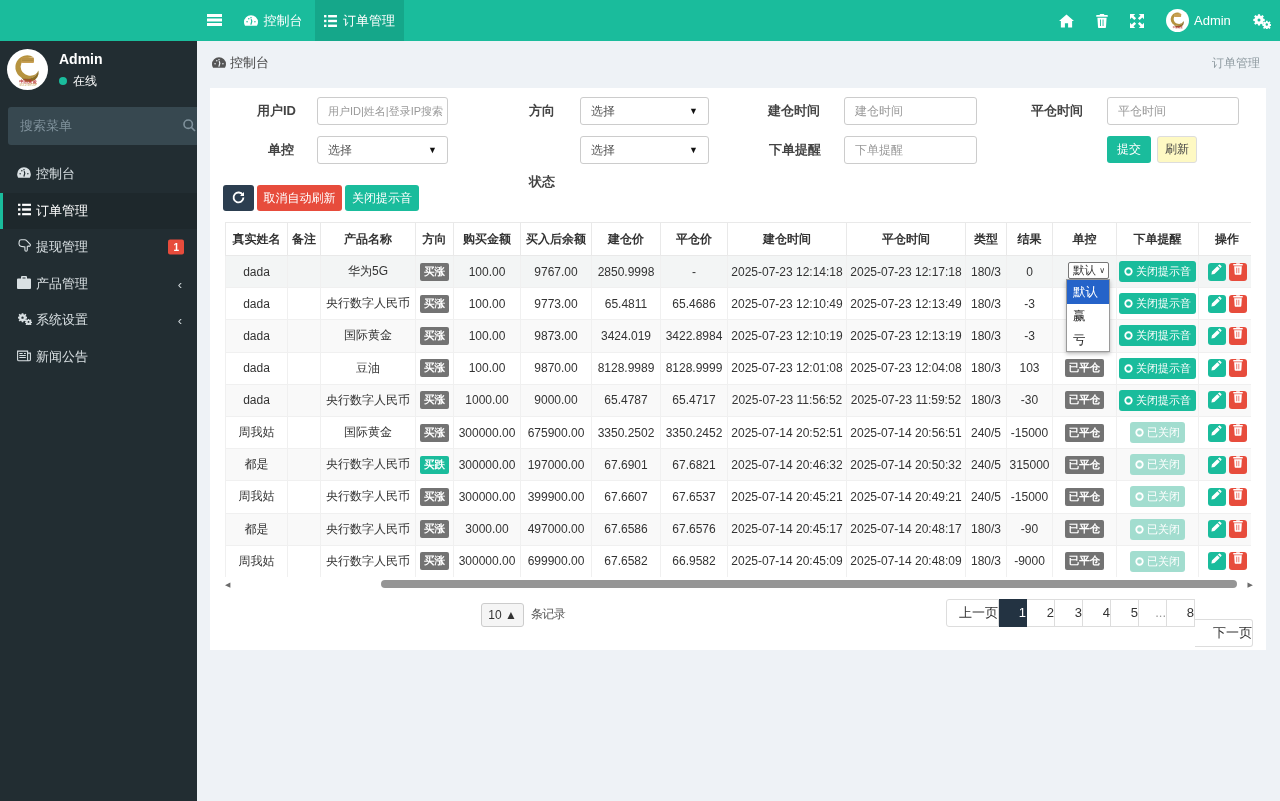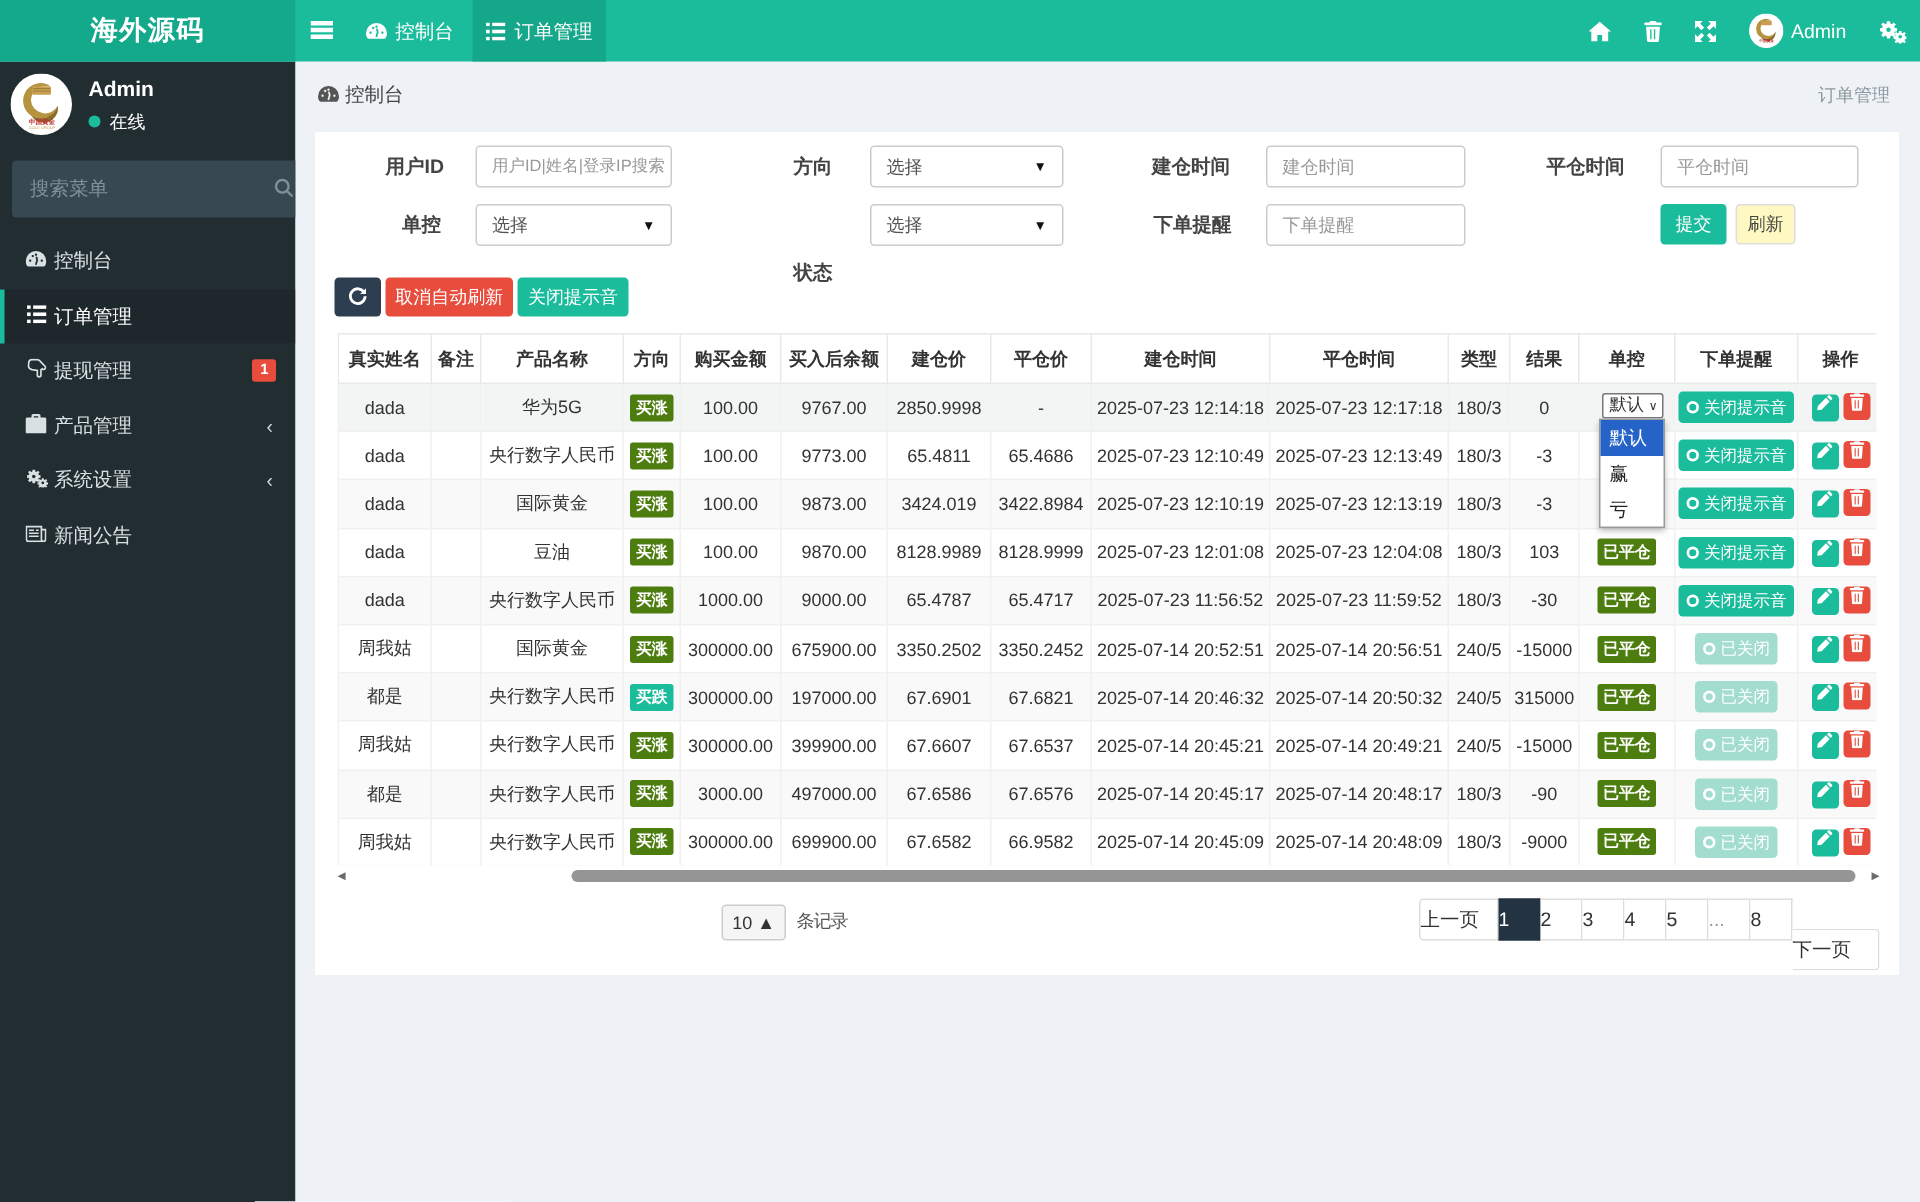--- a/index.html
+++ b/index.html
@@ -53,38 +53,38 @@
 .btn-red { background:#e74c3c; }
 
 
 .tblwrap { position:absolute; left:15px; top:134px; width:1026px; height:355px; overflow:hidden; }
 table { border-collapse:collapse; table-layout:fixed; width:1030px; font-size:12px; color:#333;padding-left:41px; }
 th { height:33px; font-size:12px; font-weight:bold; text-align:center; border:1px solid #e9e9e9; background:#fff; padding:0; }
 td { height:32.2px; text-align:center; border:1px solid #f0f0f0; padding:0; white-space:nowrap; overflow:hidden; }
 tr.odd td { background:#f9f9f9; }
 tr.hov td { background:#f3f5f5; }
 .bdg { display:inline-block; color:#fff; font-size:10.5px; padding:2px 4px; border-radius:2px; font-weight:bold; }
-.bdg-red { background:#4d7c0f; }
+.bdg-red { background:#737373; }
 .bdg-green { background:#1abc9c; }
 .remind { display:inline-block; color:#fff; font-size:11px; padding:3px 5px; border-radius:3px; background:#1abc9c; }
 .remind.off { background:#a2ddcf; }
 .opbtn { display:inline-block; width:18px; height:18px; border-radius:3px; color:#fff; line-height:17px; font-size:11px; }
 .op-edit { background:#1abc9c; margin-right:3px; }
 .op-del { background:#e74c3c; }
 
 
 .hscroll { position:absolute; left:15px; top:491px; width:1028px; height:10px; }
 .hthumb { position:absolute; left:156px; top:1px; width:856px; height:8px; background:#959595; border-radius:4px; }
 .harrow { position:absolute; top:2px; color:#6b6b6b; font-size:7px; line-height:7px; }
 
 
 .recinfo { position:absolute; left:16px; top:518px; color:#555; font-size:12px; letter-spacing:-0.65px; }
 .pgsize { position:absolute; left:271px; top:515px; width:43px; height:24px; border:1px solid #ccc; background:#f5f5f5; border-radius:3px; color:#333; font-size:12px; text-align:center; line-height:22px; }
 .pager { position:absolute; right:13px; top:511px; height:28px; }
-.pbtn { float:left; height:28px; border:1px solid #ddd; border-left:none; background:#fff; color:#333; font-size:13px; line-height:26px; text-align:left; }
+.pbtn { float:left; height:28px; border:1px solid #ddd; border-left:none; background:#fff; color:#333; font-size:13px; line-height:26px; text-align:right; }
 .pbtn.first { border-left:1px solid #ddd; border-radius:3px 0 0 3px; }
 .pbtn.last { border-radius:0 3px 3px 0;margin-top:20px; }
 .pbtn.act { background:#233342; border-color:#233342; color:#fff; }
 .pbtn.dots { color:#999; }
 
 
 .ddselect { position:absolute; left:858px; top:174px; width:41px; height:17px; border:1px solid #777; border-radius:2px; background:#fff; font-size:11.5px; color:#333; line-height:15px; padding-left:4px; z-index:5; }
 .ddpanel { position:absolute; left:856px; top:191px; width:44px; height:73px; border:1px solid #9a9a9a; background:#fff; box-shadow:0 2px 4px rgba(0,0,0,.25); z-index:6; }
 .dditem { height:24px; line-height:24px; padding-left:6px; font-size:12.5px; color:#222; }
 .dditem.sel { background:#2563c9; color:#fff; }
@@ -108,21 +108,20 @@
   <div class="nav-tab tab2"><svg class="vmi" width="13" height="12" viewBox="0 0 14 13">
         <g fill="#fff">
           <rect x="0" y="0" width="2.6" height="2.6"></rect>
           <rect x="4.4" y="0" width="9.6" height="2.6"></rect>
           <rect x="0" y="5.2" width="2.6" height="2.6"></rect>
           <rect x="4.4" y="5.2" width="9.6" height="2.6"></rect>
           <rect x="0" y="10.4" width="2.6" height="2.6"></rect>
           <rect x="4.4" y="10.4" width="9.6" height="2.6"></rect>
         </g>
       </svg>订单管理</div>
-  <div class="logo">海外源码</div>
   <div class="nicon" style="left:1055px;width:22px;"><svg width="15" height="14" viewBox="0 0 16 14" style="margin-top:14px;">
         <path fill="#fff" d="M8 0 0 7h2v7h4.3V9.5h3.4V14H14V7h2z"></path>
       </svg></div>
   <div class="nicon" style="left:1091px;width:22px;"><svg width="12" height="14" viewBox="0 0 12 14" style="margin-top:14px;">
         <path fill="#fff" d="M4.2 0h3.6l.7 1H11a.8.8 0 0 1 0 1.8H1A.8.8 0 0 1 1 1h2.5zM1.4 3.8h9.2l-.6 9.2c0 .6-.5 1-1 1H3c-.5 0-1-.4-1-1zm2.7 1.7v6.6h.9V5.5zm2.5 0v6.6h.9V5.5z"></path>
       </svg></div>
   <div class="nicon" style="left:1126px;width:22px;"><svg width="14" height="14" viewBox="0 0 14 14" style="margin-top:14px;">
         <g fill="#fff">
           <path d="M0 0h5.2L3.5 1.7l2.6 2.6-1.8 1.8-2.6-2.6L0 5.2z"></path>
           <path d="M14 0v5.2L12.3 3.5 9.7 6.1 7.9 4.3l2.6-2.6L8.8 0z"></path>

